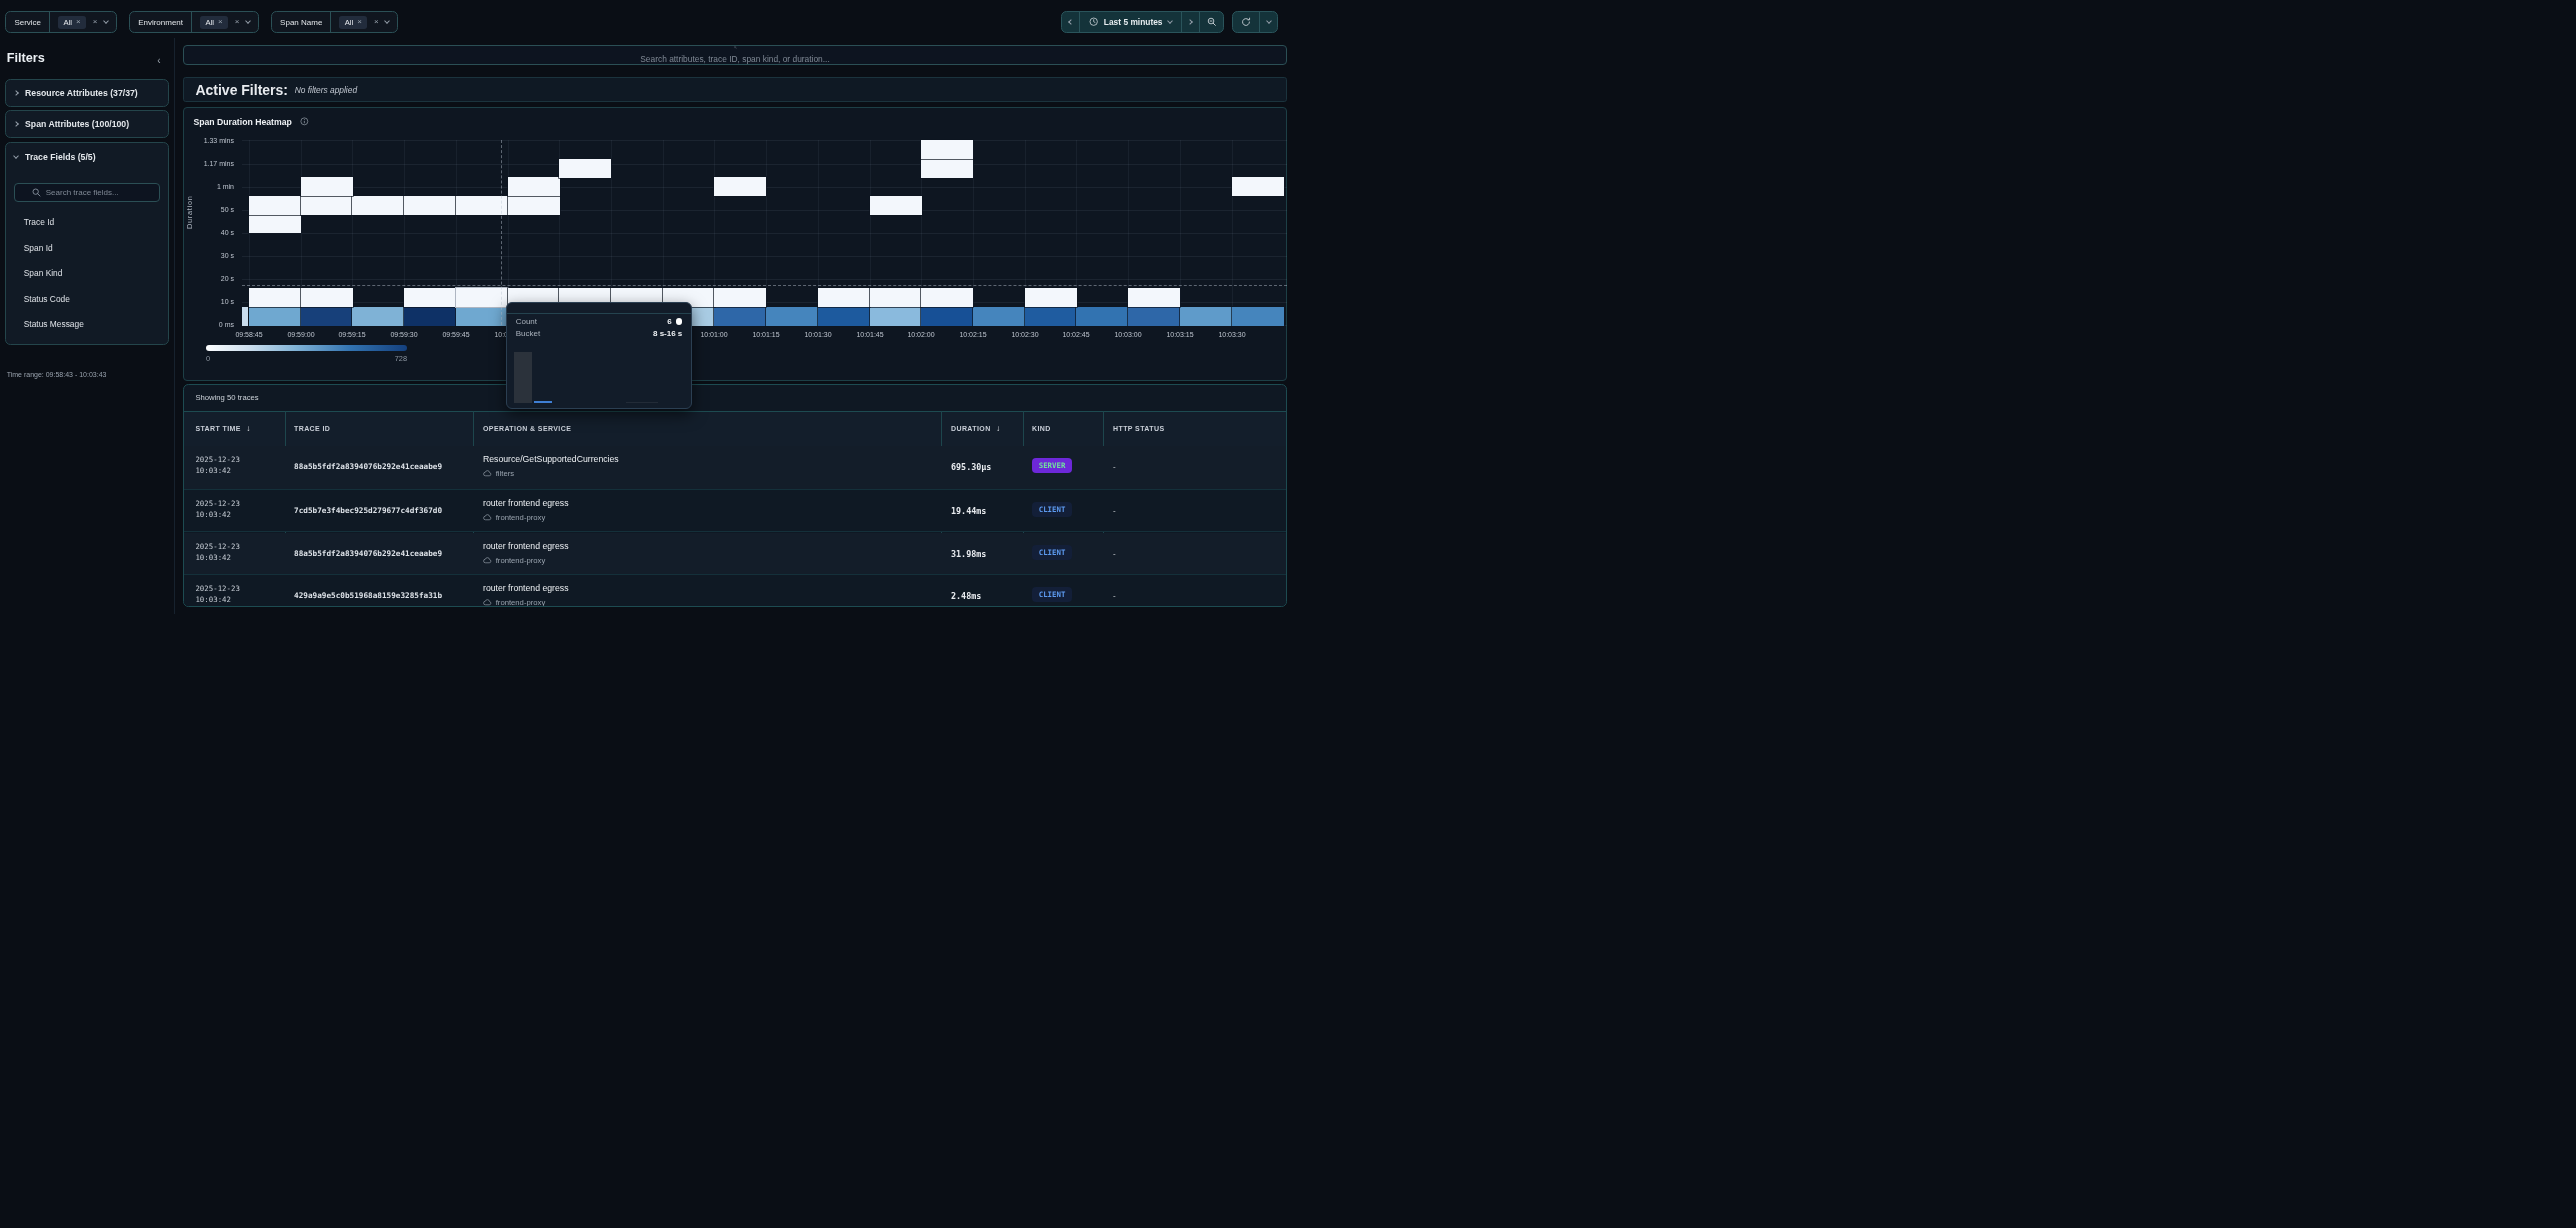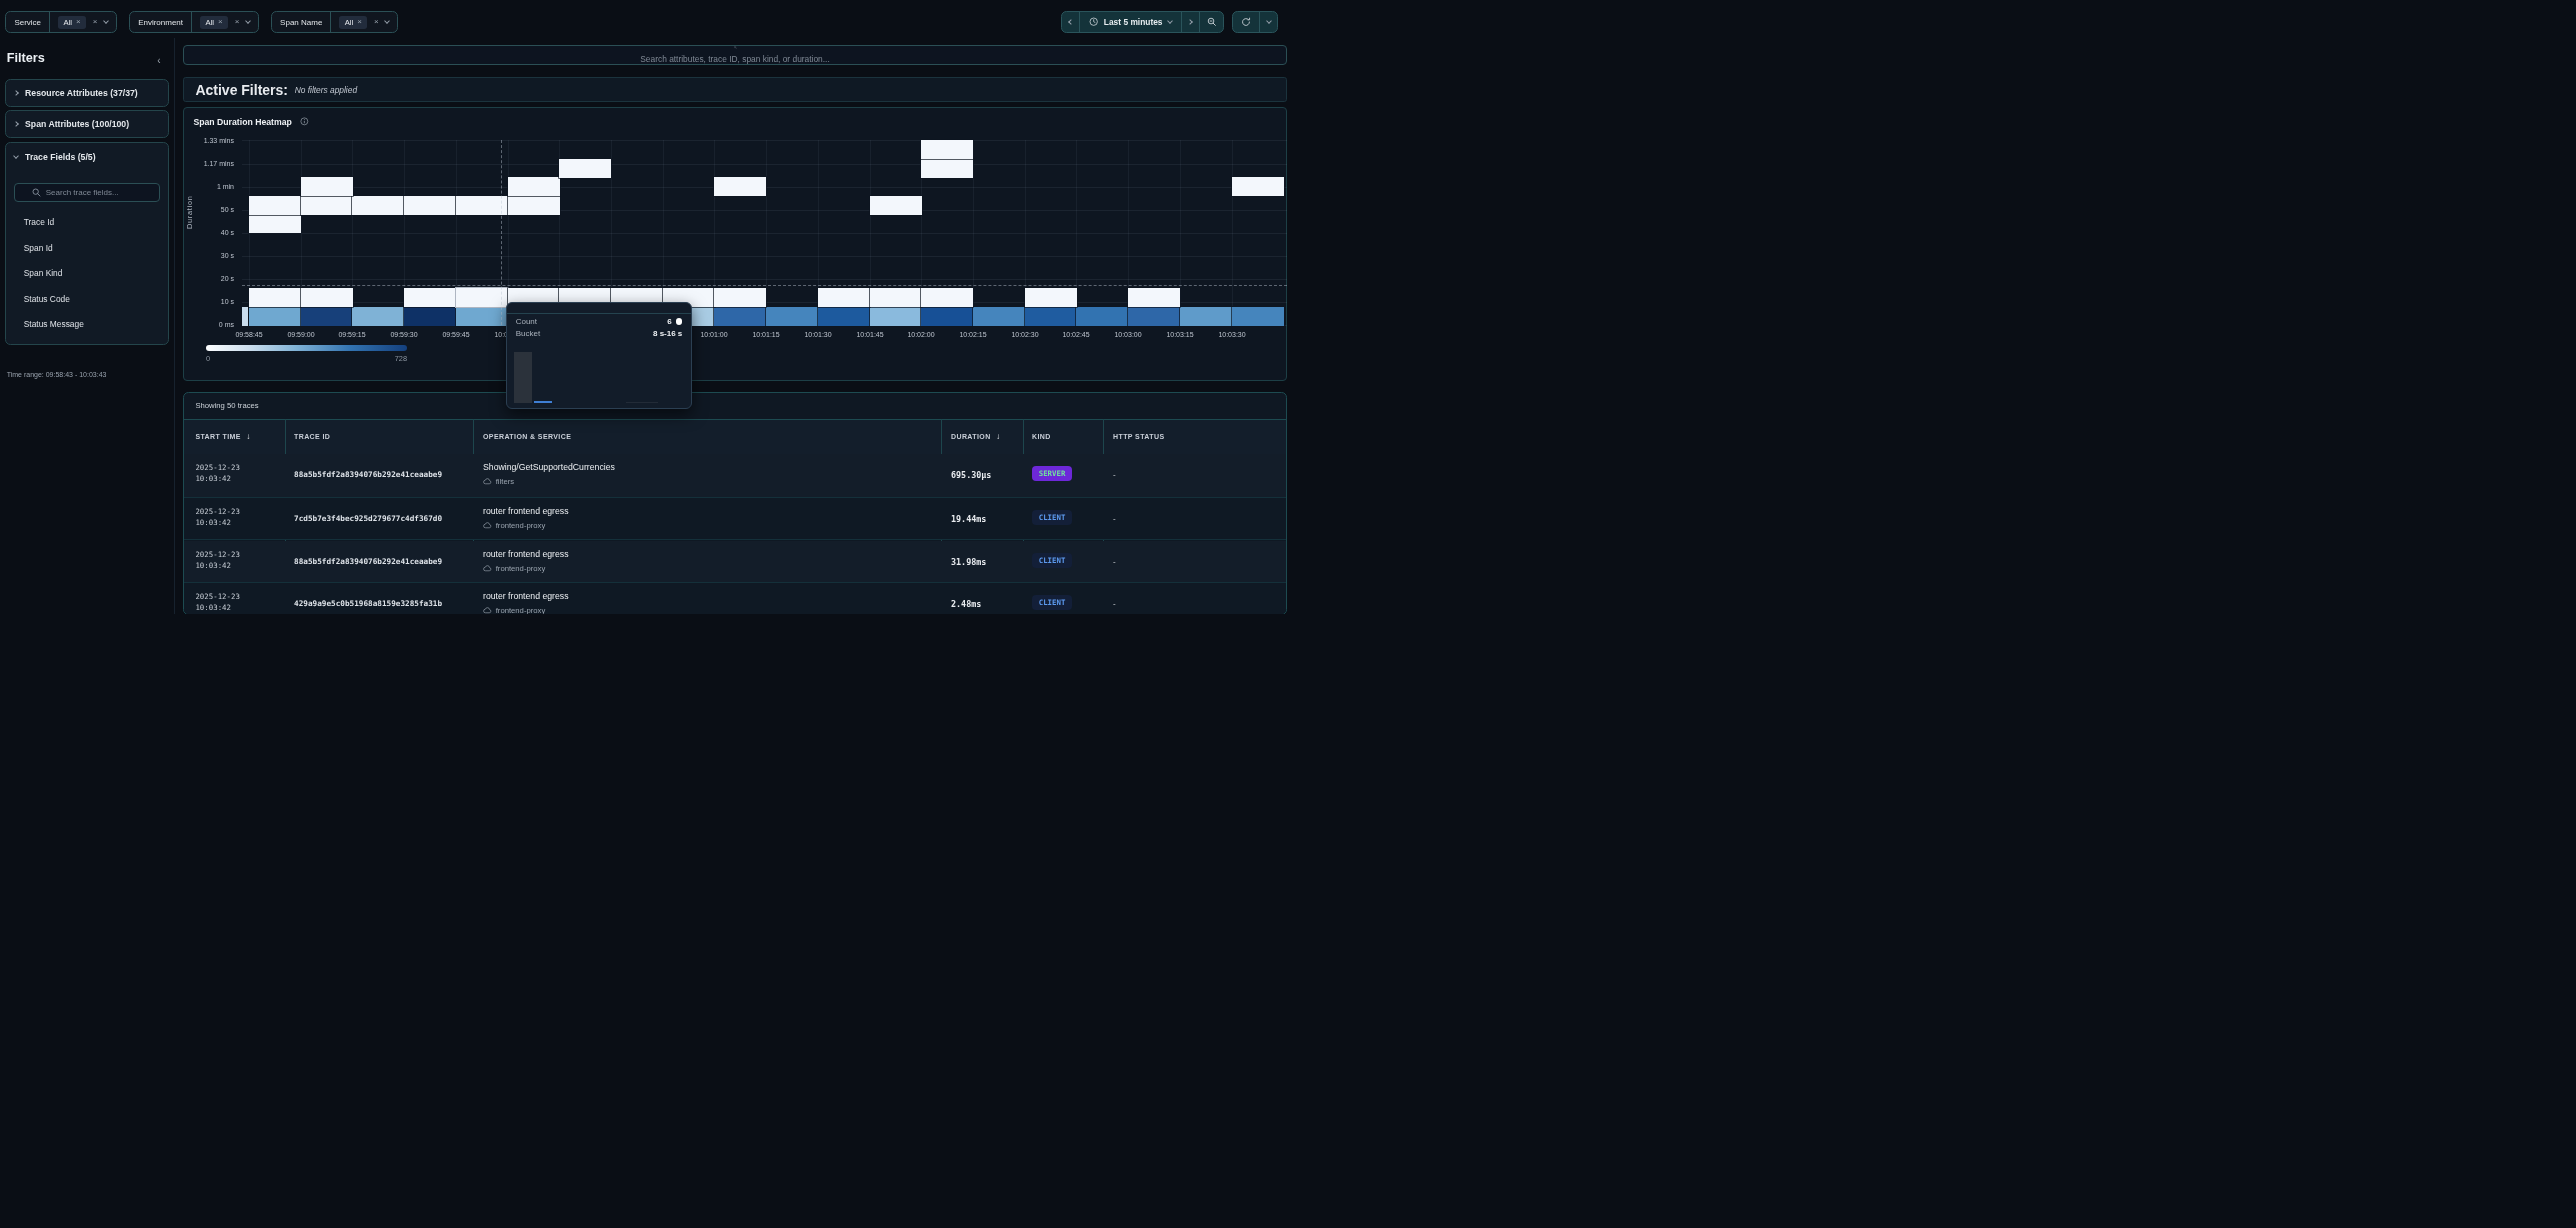--- a/index.html
+++ b/index.html
@@ -83,21 +83,21 @@
                 box-shadow:0 5.4px 14.8px rgba(0,0,0,0.55); }
   .tt-head { height:11.4px; border-bottom:0.7px solid #24434f; }
   .tt-row { display:flex; justify-content:space-between; align-items:center; padding:2.7px 8.7px 0 8.7px; }
   .tt-key { font-size:8px; color:#aab2bc; }
   .tt-val { font-size:8px; font-weight:700; color:#eef1f4; display:flex; align-items:center; gap:4px; }
   .tt-dot { width:6.7px; height:6.7px; border-radius:50%; background:#ffffff; display:inline-block; }
   .tt-mini { position:absolute; left:0; bottom:0; width:100%; height:60px; }
   .tt-bar { position:absolute; bottom:4.7px; }
 
   
-  .tbl-panel { position:absolute; left:183px; top:392px; width:1104px; height:223px; background:#0f1823;
+  .tbl-panel { position:absolute; left:183px; top:384px; width:1104px; height:223px; background:#0f1823;
                border:0.7px solid #1d4b51; border-radius:5.4px; overflow:hidden; }
   .showing { position:absolute; left:11.4px; top:8px; font-size:7.7px; color:#ccd2d9; }
   .tbl-header { position:absolute; left:0; top:25.5px; width:100%; height:36px; background:#131e2b;
                 border-top:0.7px solid #1d4b51; border-bottom:0.7px solid #1d4b51; }
   .th { position:absolute; top:0; height:100%; display:flex; align-items:center; gap:5.4px; font-size:7px;
         font-weight:700; letter-spacing:0.4px; color:#c9cfd8; }
   .th .sort { font-size:8px; color:#eef1f4; font-weight:400; }
   .col-div { position:absolute; top:25.5px; bottom:0; width:0.7px; background:#1d464d; }
   .tr { position:absolute; left:0; width:100%; border-bottom:0.7px solid #14303a; cursor:pointer; }
   .tr.odd { background:#131d29; }
@@ -426,21 +426,21 @@
         <div class="col-div" style="left: 839px;"></div>
         <div class="col-div" style="left: 919px;"></div>
       </div>
     <div id="tbl-rows">
         <div class="tr odd" style="top: 61px; height: 44px;">
           <div class="td-start mono">
             <div>2025-12-23</div>
             <div>10:03:42</div>
           </div>
           <div class="td-trace mono">88a5b5fdf2a8394076b292e41ceaabe9</div>
-          <div class="td-op">Showing/GetSupportedCurrencies</div>
+          <div class="td-op">Resource/GetSupportedCurrencies</div>
           <div class="td-svc">
             <svg width="8.7" height="6.7" viewBox="0 0 16 12" fill="none" stroke="#9aa4af" stroke-width="1.2" stroke-linejoin="round">
               <path d="M4.5 10.5h7a3 3 0 0 0 .6-5.93A4 4 0 0 0 4.3 3.9 3.3 3.3 0 0 0 4.5 10.5z"></path>
             </svg>
             <span>filters</span>
           </div>
           <div class="td-dur mono">695.30μs</div>
           <div class="td-kind"><span class="badge" style="color: rgb(113, 224, 158); background: #6d28d9;">SERVER</span></div>
           <div class="td-http">-</div>
         </div>

